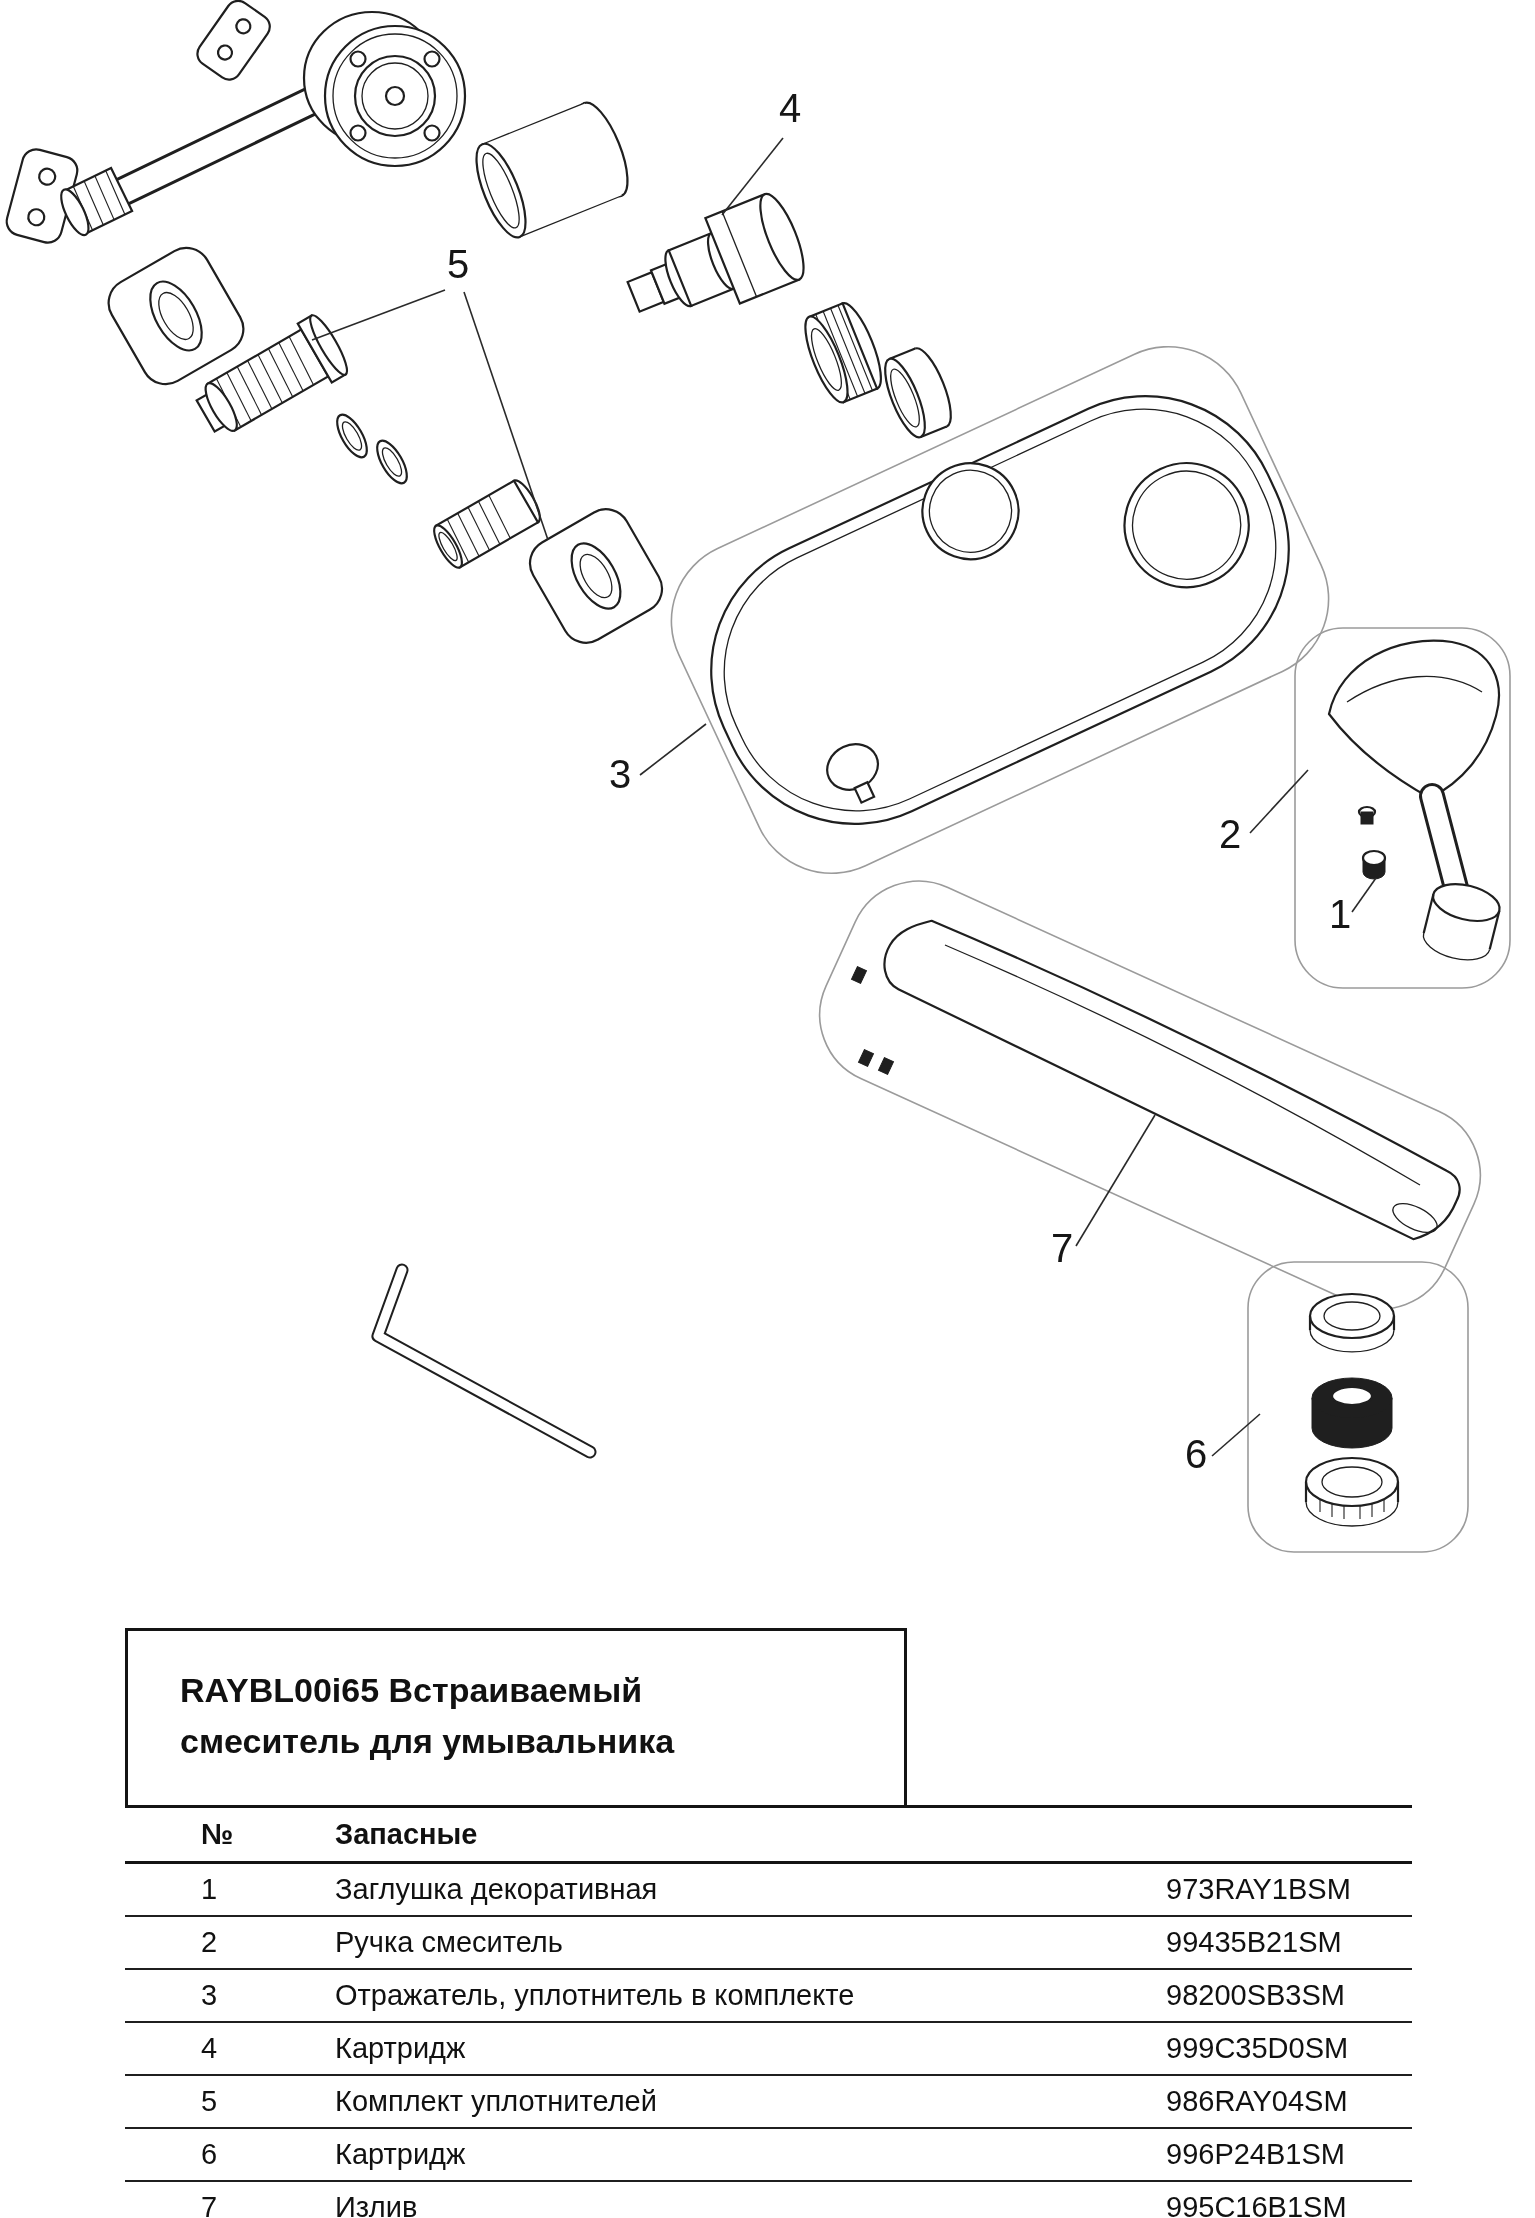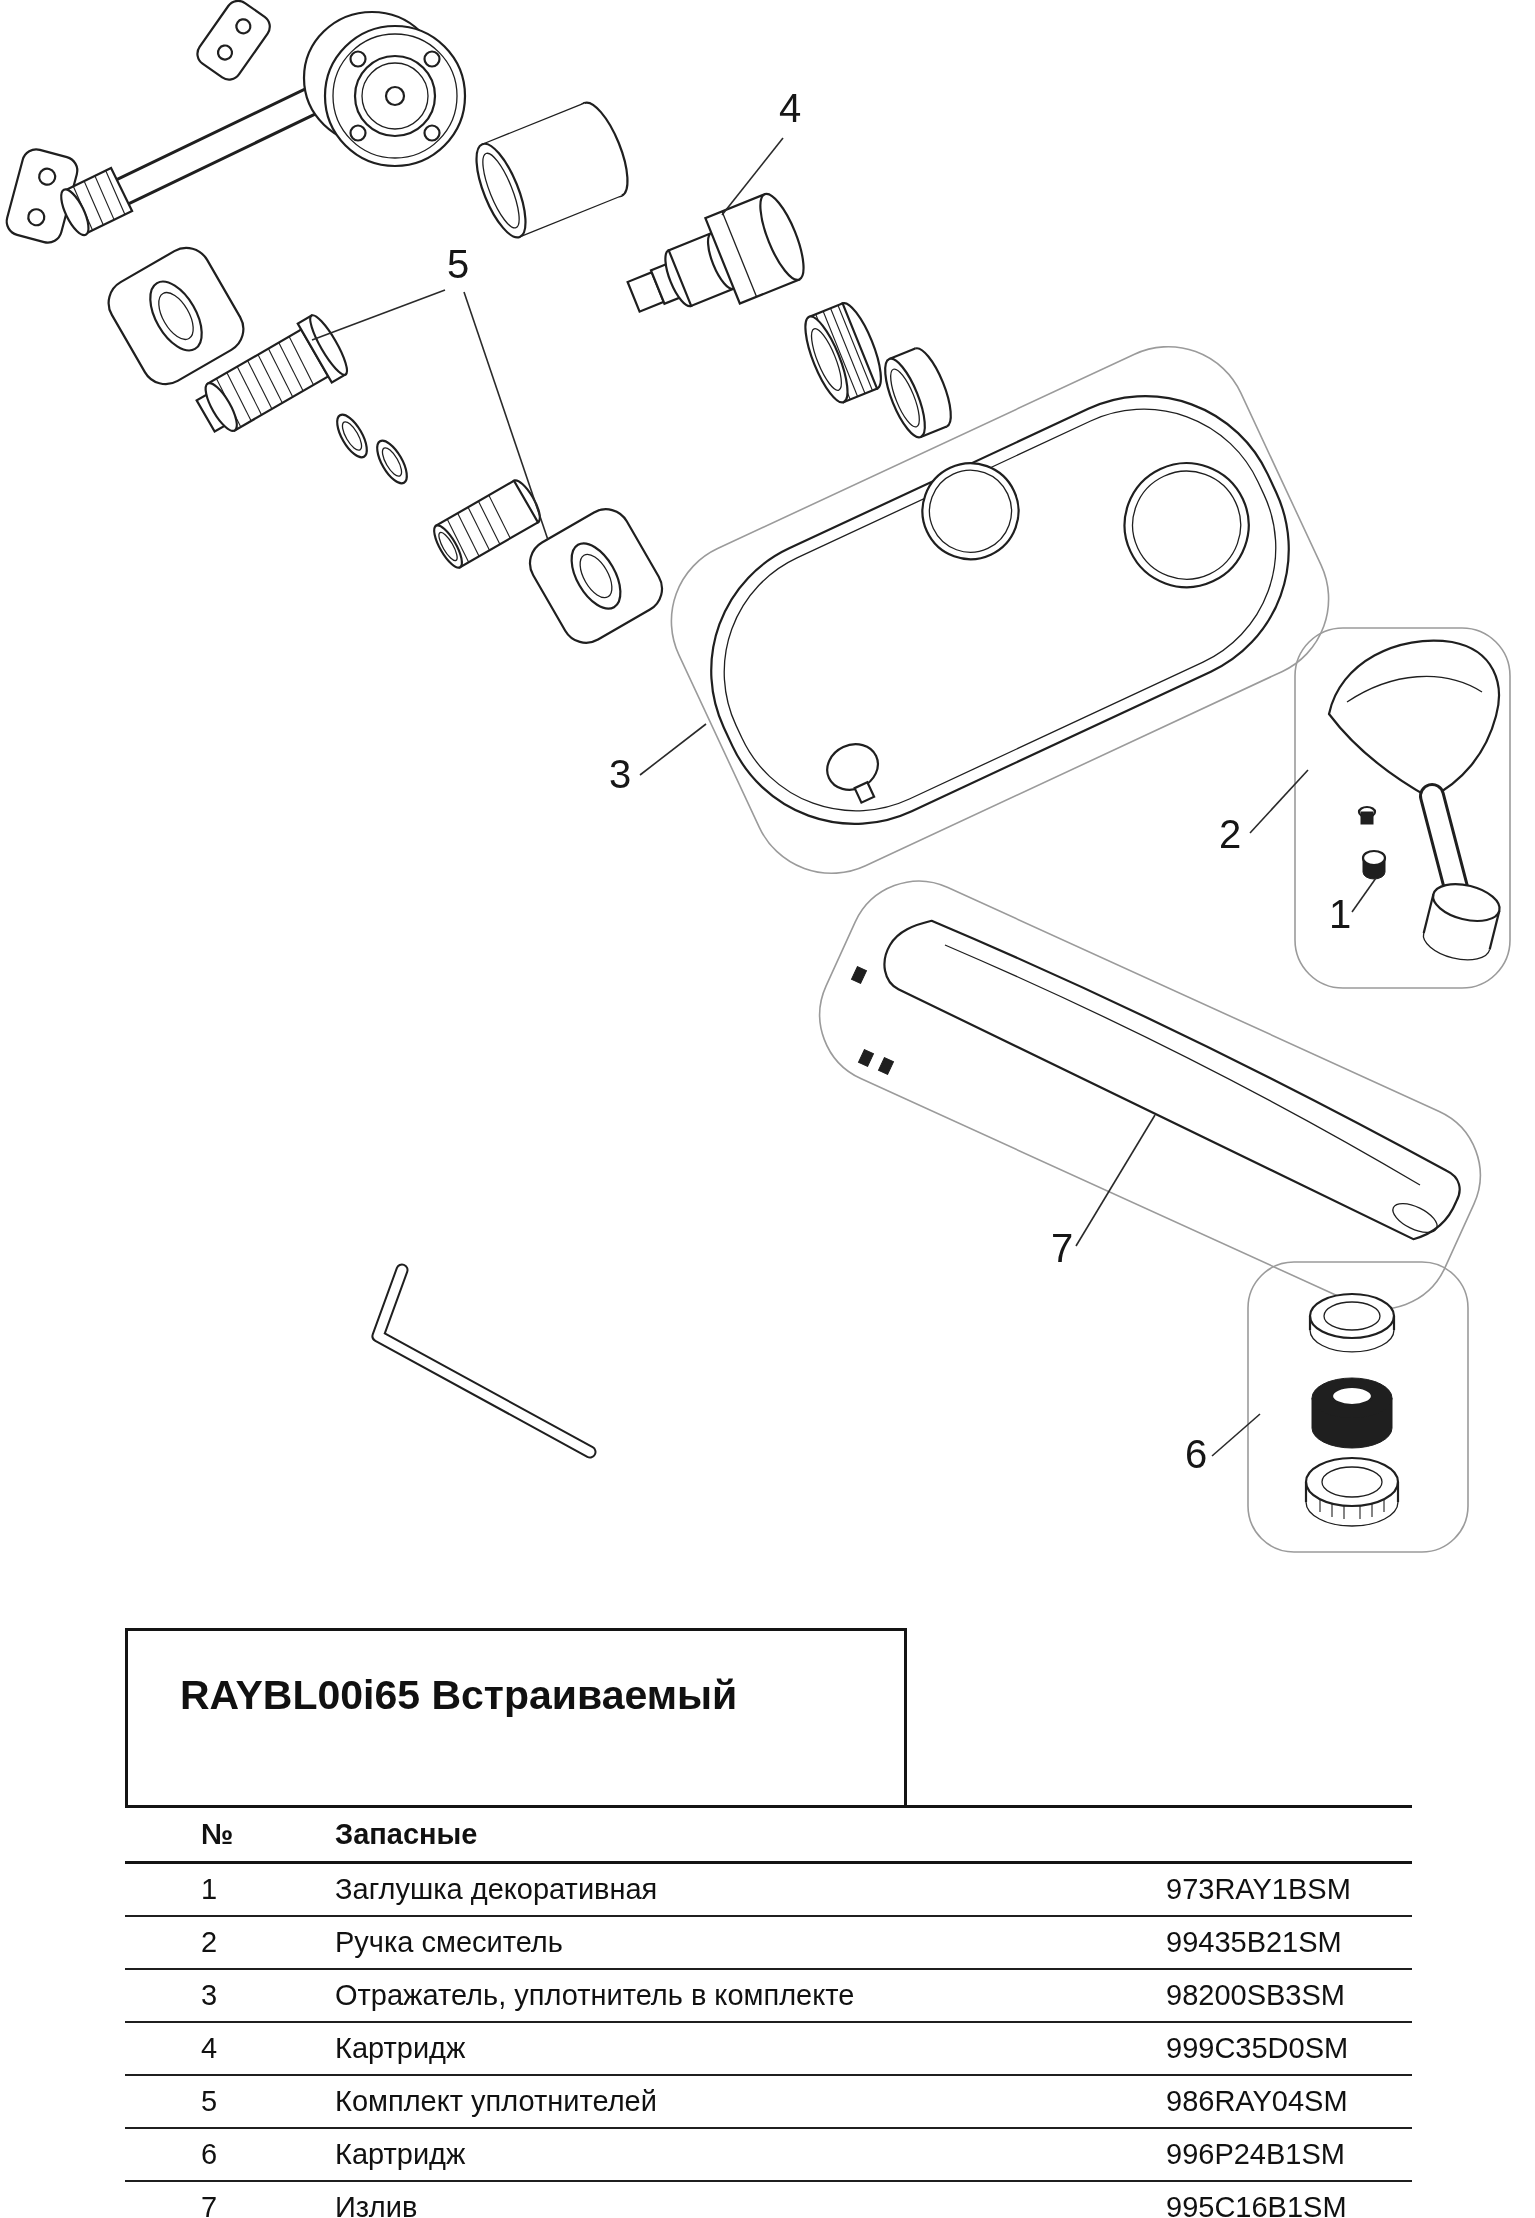--- a/index.html
+++ b/index.html
@@ -15,21 +15,21 @@
   .leader    { stroke:#2a2a2a; stroke-width:1.6; fill:none; }
   .hatch     { stroke:#1f1f1f; stroke-width:1.1; }
   .whitefill { fill:#ffffff; stroke:none; }
   .tube-outer{ fill:none; stroke:#1f1f1f; stroke-linecap:round; stroke-linejoin:round; }
   .tube-inner{ fill:none; stroke:#ffffff; stroke-linecap:round; stroke-linejoin:round; }
   .callout   { font-size:40px; fill:#161616; text-anchor:middle; }
 
   
   .spec { position:absolute; left:125px; top:1628px; width:1287px; color:#111; }
   .spec-title { width:782px; height:180px; border:3px solid #141414; box-sizing:border-box;
-                padding:34px 20px 0 52px; font-size:41px; font-weight:bold; line-height:1.5; }
+                padding:34px 20px 0 52px; font-size:34px; font-weight:bold; line-height:1.5; }
   .spec-table { width:1287px; margin-top:-3px; }
   .row { display:flex; align-items:center; height:51px; border-bottom:2px solid #1f1f1f;
          font-size:29px; }
   .row.head { height:53px; font-weight:bold; border-top:3px solid #141414; border-bottom:3px solid #141414; }
   .c1 { width:210px; padding-left:76px; box-sizing:border-box; flex:none; }
   .c2 { flex:1; }
   .c3 { width:246px; flex:none; }
 </style>
 </head>
 <body>
@@ -262,20 +262,21 @@
     <text x="620" y="788" class="callout">3</text>
     <text x="1230" y="848" class="callout">2</text>
     <text x="1340" y="928" class="callout">1</text>
     <text x="1062" y="1262" class="callout">7</text>
     <text x="1196" y="1468" class="callout">6</text>
   </svg>
 
   <div class="spec">
     <div class="spec-title">
       <div>RAYBL00i65 Встраиваемый</div>
+      <div>смеситель для умывальника</div>
     </div>
 
     <div class="spec-table">
       <div class="row head">
         <span class="c1">№</span>
         <span class="c3">Запасные</span>
       </div>
 
       <div class="row">
         <span class="c1">1</span>

